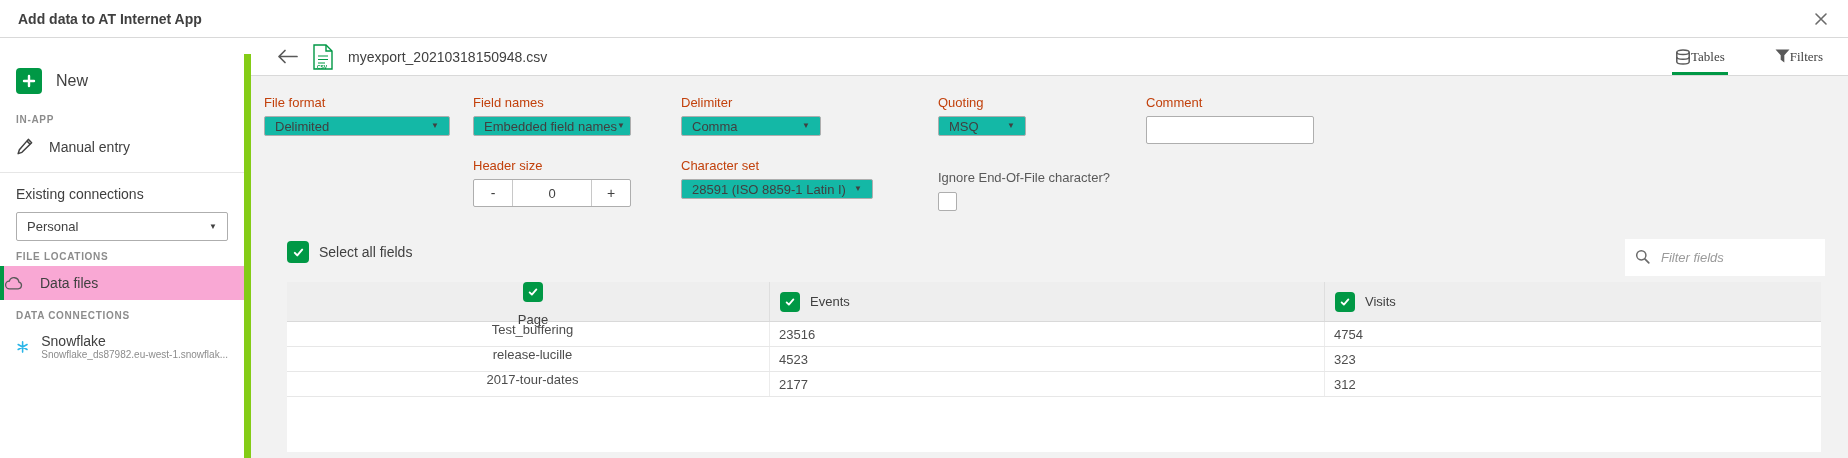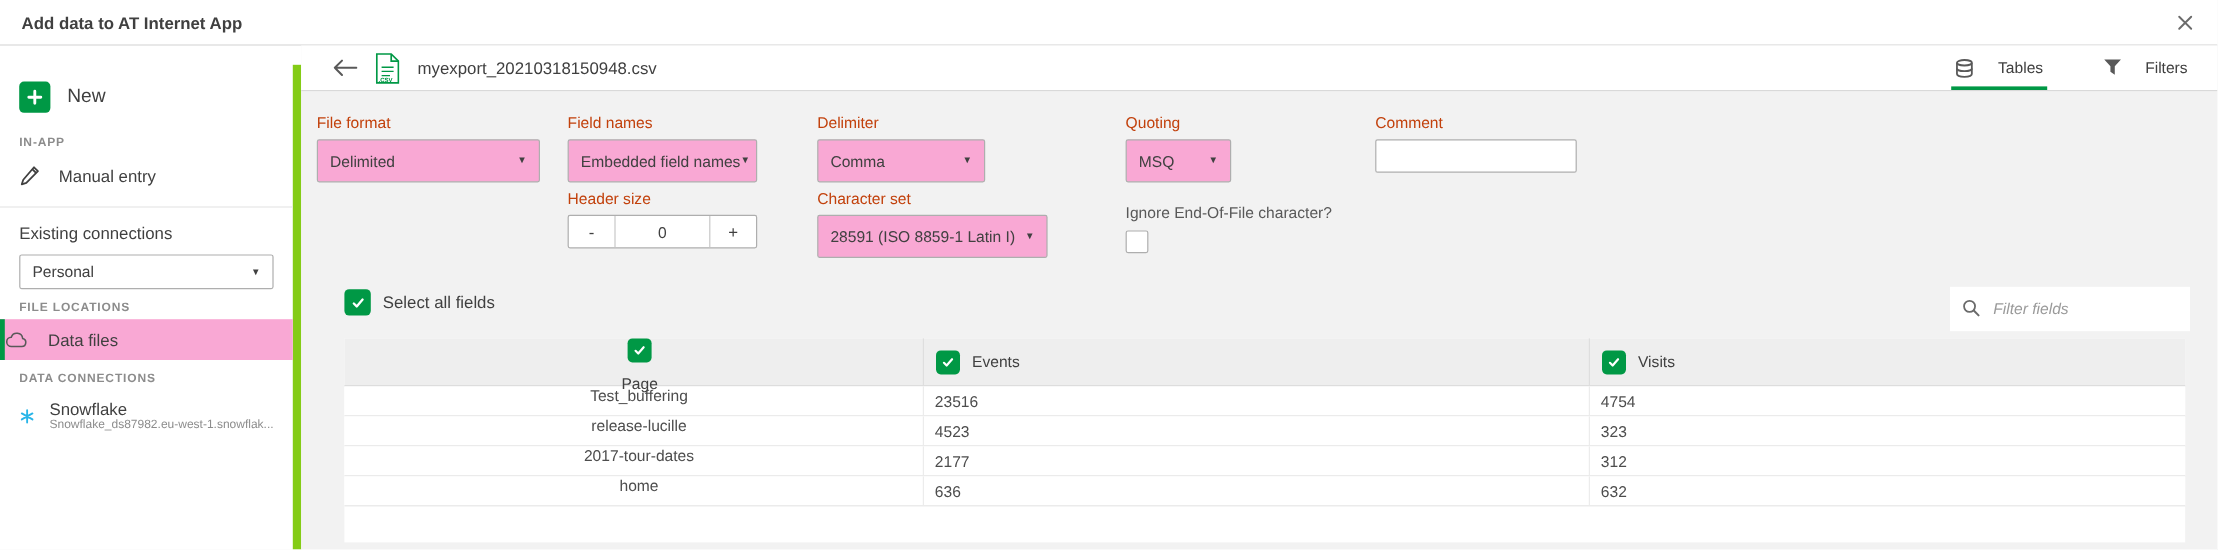--- a/index.html
+++ b/index.html
@@ -29,27 +29,27 @@
   .sb-conn .s { font-size:10px; color:#8c8c8c; white-space:nowrap; }
   .caret { font-size:8px; color:#404040; line-height:1; }
 
   
   .main { position:absolute; top:38px; left:251px; width:1597px; height:420px; background:#f2f2f2; }
   .main-header { position:absolute; top:0; left:0; right:0; height:38px; background:#fff;
     border-bottom:1px solid #d9d9d9; display:flex; align-items:center; padding:0 22px 0 26px; }
   .mh-left { display:flex; align-items:center; gap:15px; }
   .filename { font-size:14px; color:#404040;text-align:center; }
   .tabs { margin-left:auto; display:flex; height:100%; }
-  .tab { display:flex; align-items:center; gap:20px; margin-left:44px; padding:0 3px; font-size:13px; color:#404040; cursor:pointer; height:100%; }
+  .tab { display:flex; align-items:center; gap:0; margin-left:44px; padding:0 3px; font-size:13px; color:#404040; cursor:pointer; height:100%;font-family:Liberation Serif, serif; }
   .tab.active { border-bottom:3px solid #009845; padding-top:3px; }
 
   
   .fgroup { position:absolute; }
   .flabel { font-size:13px; color:#c2410c; margin-bottom:6px; }
-  .fcontrol { height:36px; background:#f9a8d4; border:1px solid #aeaeae; border-radius:2px;
+  .fcontrol { height:20px; background:#14b8a6; border:1px solid #aeaeae; border-radius:2px;
     display:flex; align-items:center; padding:0 10px; font-size:13px; color:#404040; cursor:pointer; }
   .fcontrol .caret { margin-left:auto; }
   input.text-input { height:28px; width:100%; background:#fff; border:1px solid #aeaeae; border-radius:2px; padding:0 8px; font-size:13px; font-family:"Liberation Sans",sans-serif; color:#404040; }
   .stepper { display:flex; height:28px; background:#fff; border:1px solid #aeaeae; border-radius:2px; font-size:14px; }
   .step-btn { width:38px; display:flex; align-items:center; justify-content:center; cursor:pointer; color:#404040; }
   .step-val { flex:1; display:flex; align-items:center; justify-content:center; border-left:1px solid #c8c8c8; border-right:1px solid #c8c8c8; font-size:13px; }
   .eof-box { width:19px; height:19px; background:#fff; border:1px solid #aeaeae; border-radius:2px; margin-top:7px; cursor:pointer; }
 
   
   .cb { width:20px; height:20px; border-radius:4px; background:#009845; display:inline-flex; align-items:center; justify-content:center; flex:none; cursor:pointer; }
@@ -288,21 +288,16 @@
       <div class="trow">
         <div class="td w1">release-lucille</div>
         <div class="td w2">4523</div>
         <div class="td w3">323</div>
       </div>
       <div class="trow">
         <div class="td w1">2017-tour-dates</div>
         <div class="td w2">2177</div>
         <div class="td w3">312</div>
       </div>
-      <div class="trow">
-        <div class="td w1">home</div>
-        <div class="td w2">636</div>
-        <div class="td w3">632</div>
-      </div>
     </div>
 
   </div>
 </div>
 
 </body></html>

